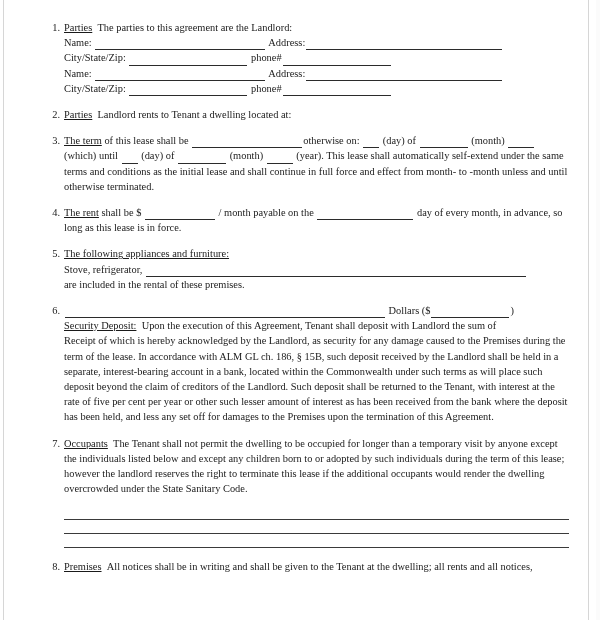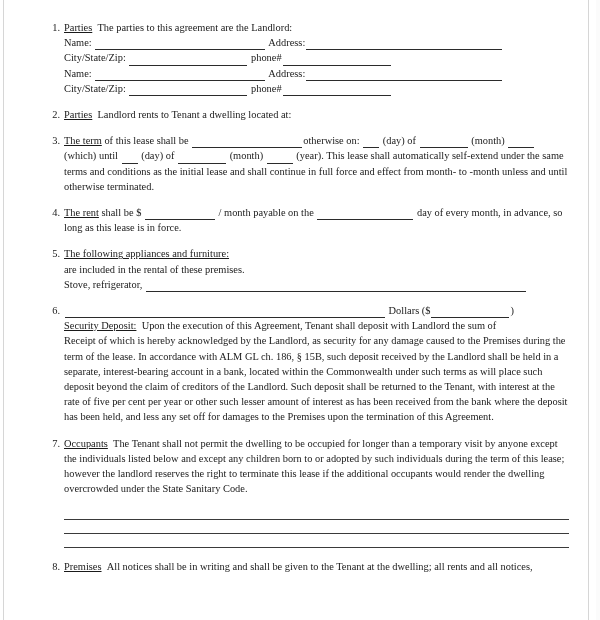--- a/index.html
+++ b/index.html
@@ -182,25 +182,25 @@
         <span>day of every month, in advance, so long as this lease is in force.</span>
       </div>
     </li>
 
     <li class="clause">
       <span class="num">5.</span>
       <div class="para">
         <span class="hd">The following appliances and furniture:</span>
       </div>
       <div class="para">
-        <span>are included in the rental of these premises.</span>
-      </div>
-      <div class="para">
         <span>Stove, refrigerator,</span>
         <span class="fill f-appl"></span>
+      </div>
+      <div class="para">
+        <span>are included in the rental of these premises.</span>
       </div>
     </li>
 
     <li class="clause">
       <span class="num">6.</span>
       <div class="para">
         <span class="fill f-dollars"></span>
         <span>Dollars  ($</span><span class="fill f-amt"></span><span>)</span>
       </div>
       <div class="para">

